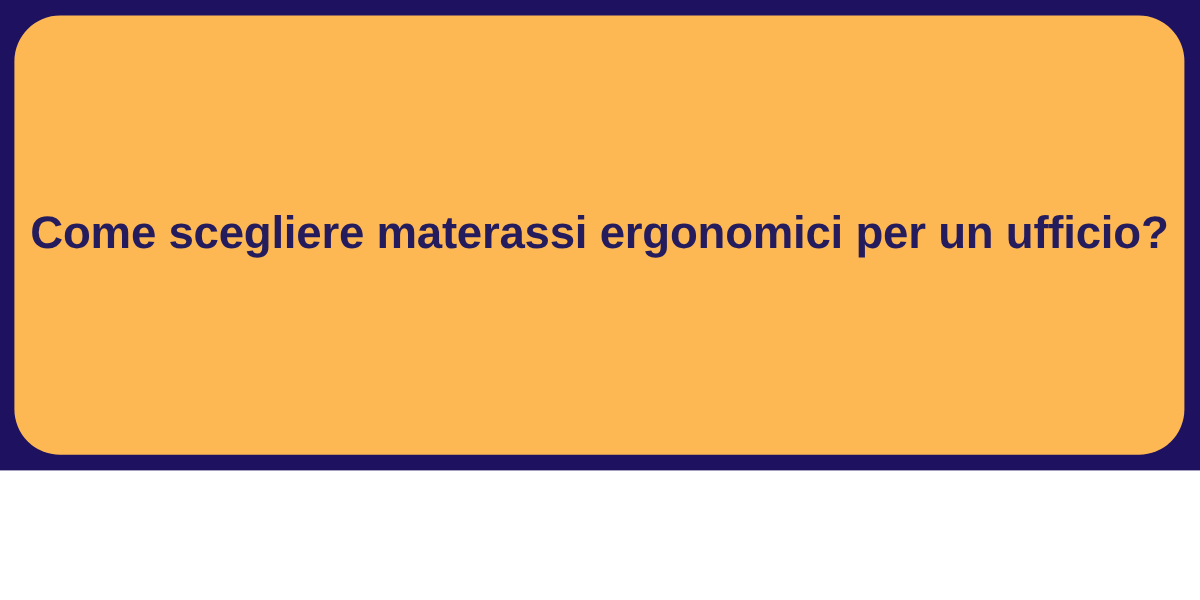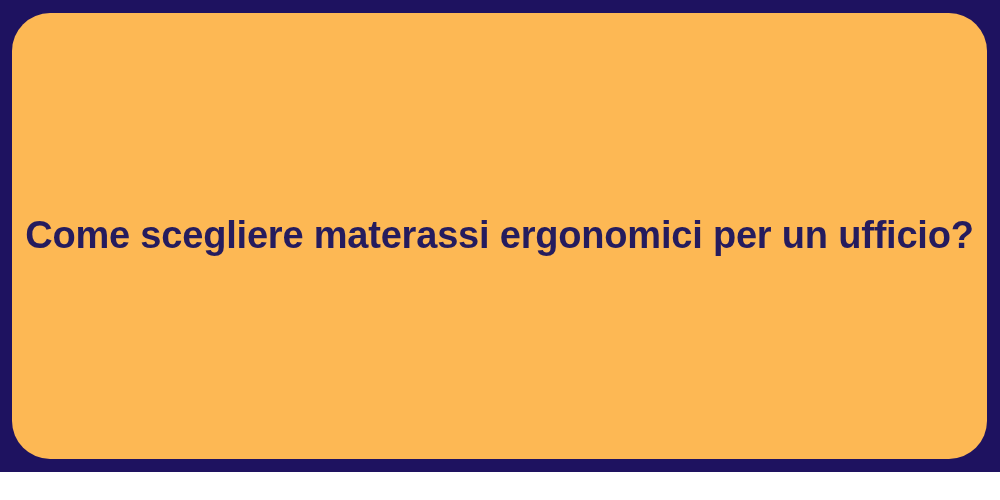--- a/index.html
+++ b/index.html
@@ -11,21 +11,21 @@
   body {
     width: 1000px;
     height: 500px;
     overflow: hidden;
     font-family: "Liberation Sans", sans-serif;
   }
 
   #canvas {
     position: relative;
     width: 1000px;
-    height: 472px;
+    height: 392px;
     box-sizing: border-box;
     background: #1e1260;
     display: flex;
     align-items: center;
     justify-content: center;
   }
 
   #card {
     position: absolute;
     left: 12px;

